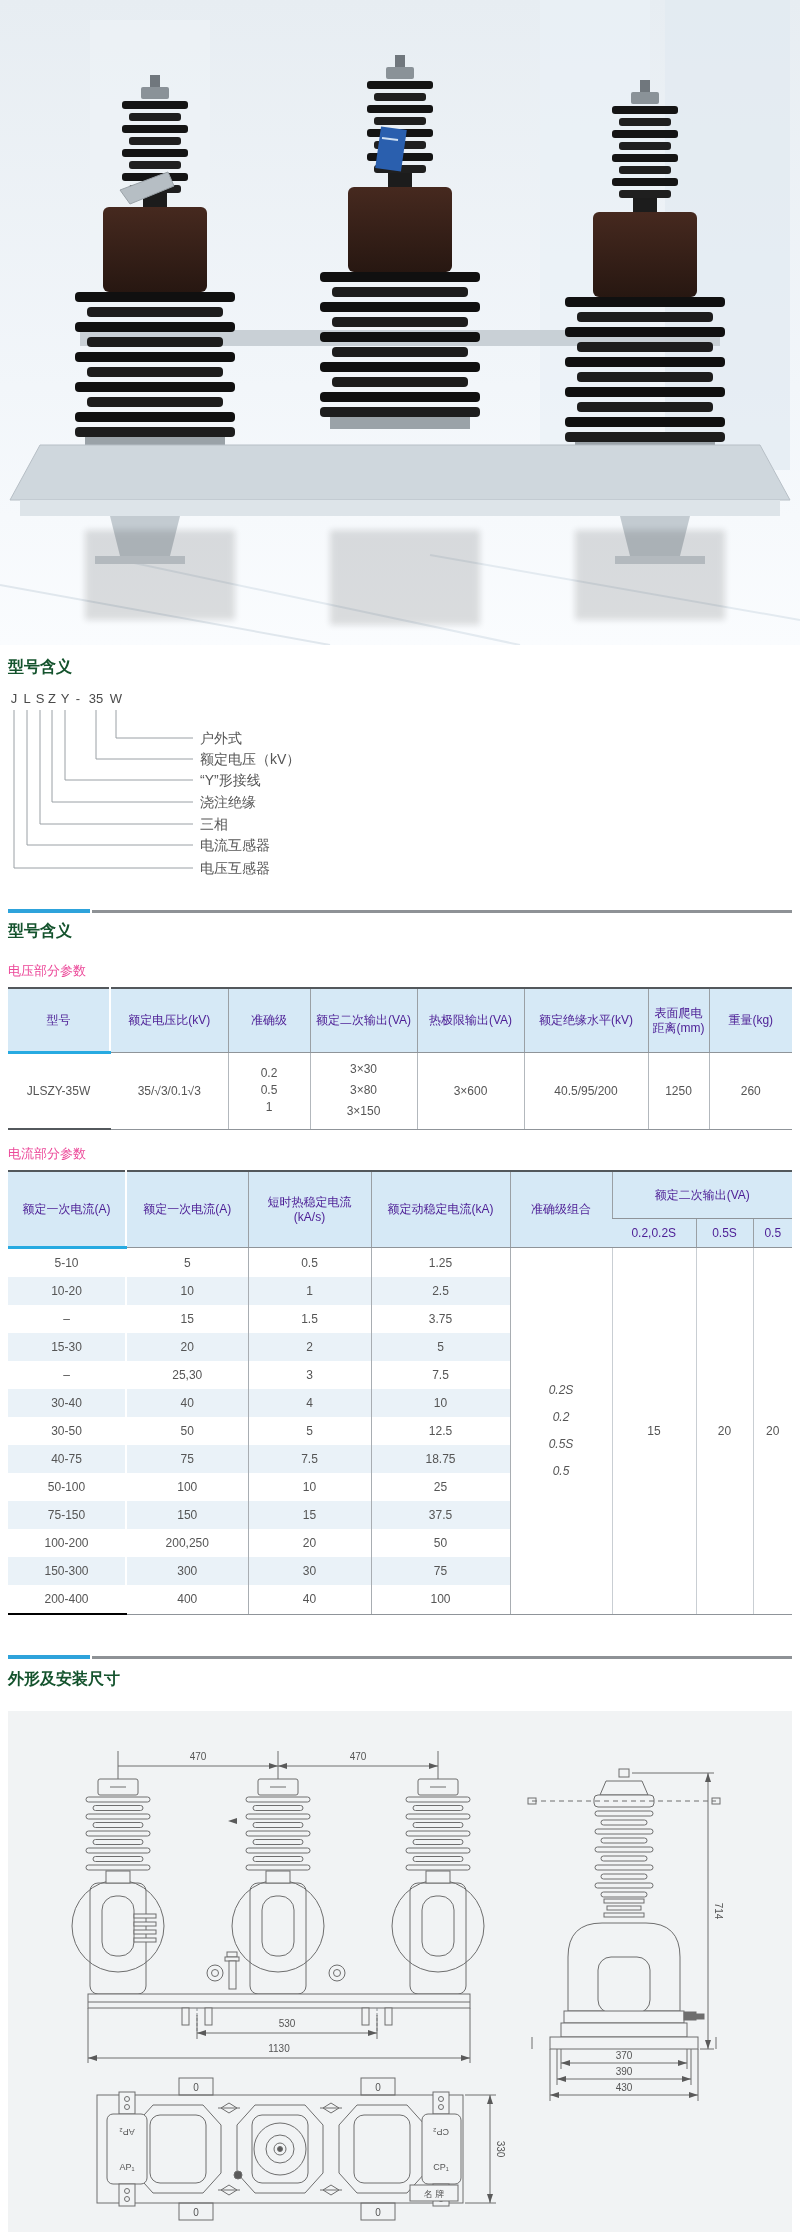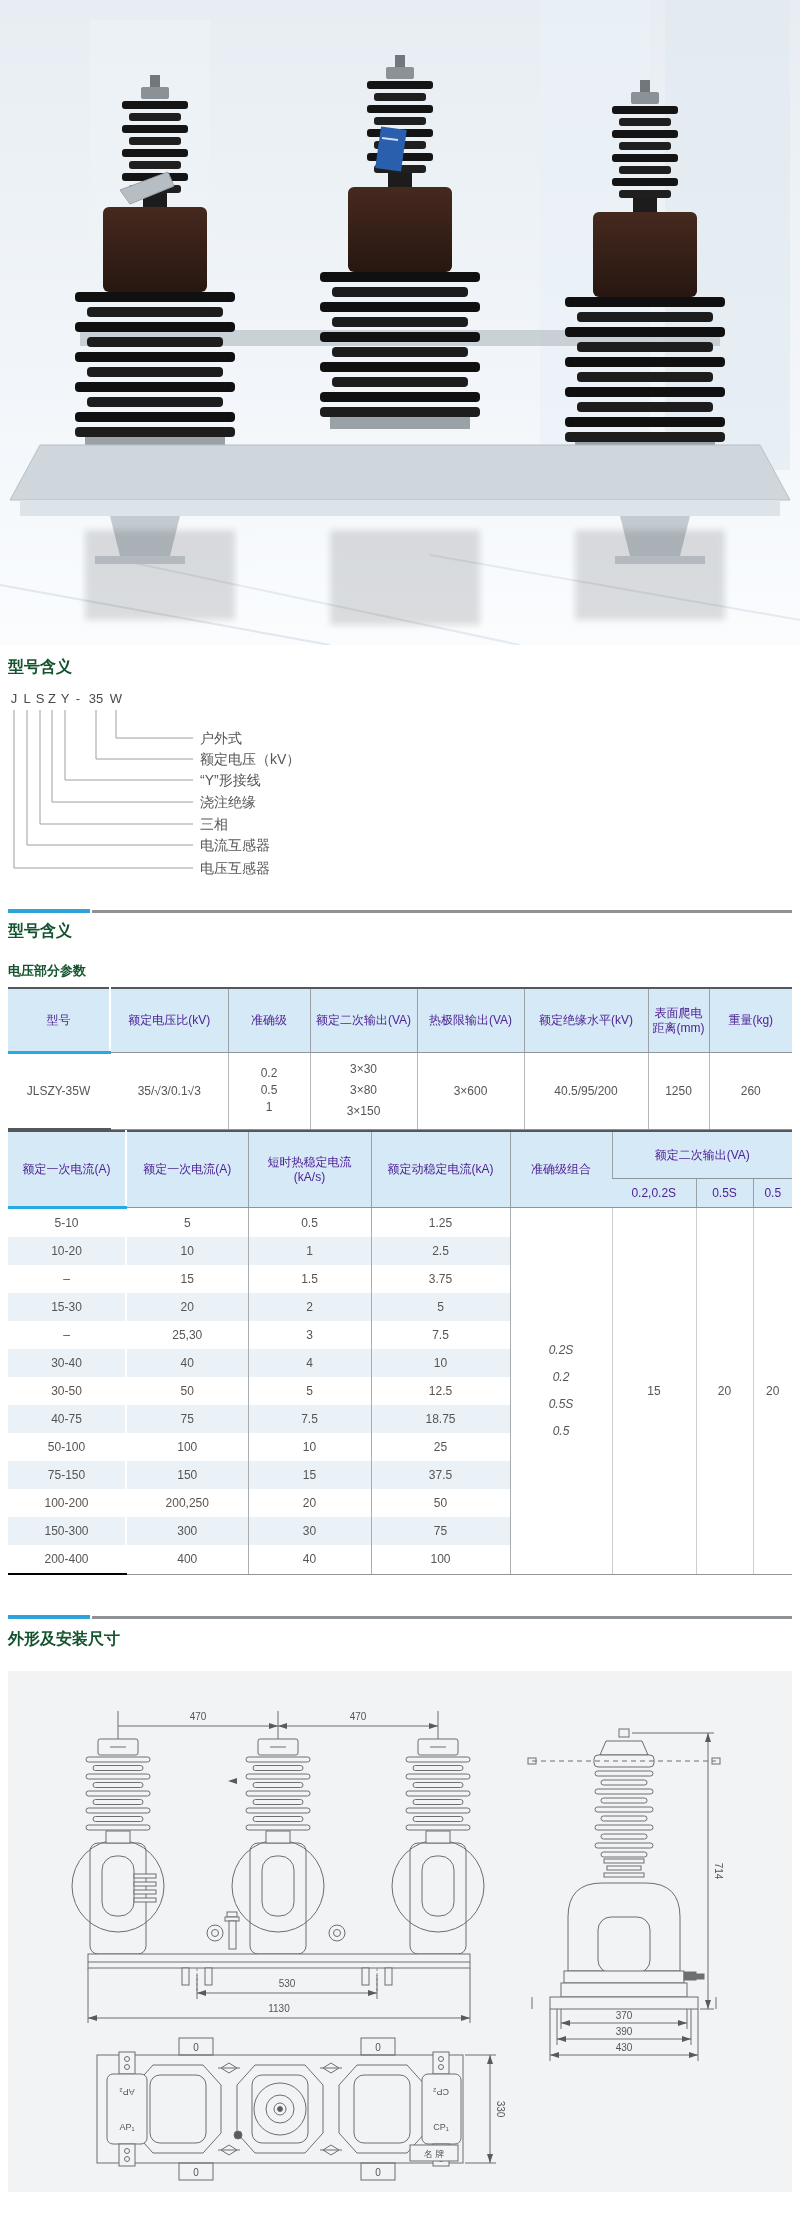--- a/index.html
+++ b/index.html
@@ -1,19 +1,19 @@
 <!DOCTYPE html>
 <html><head>
 <meta charset="utf-8">
 <style>
   html,body{margin:0;padding:0;background:#fff;}
   body{width:800px;font-family:"Liberation Sans","DejaVu Sans",sans-serif;color:#555;}
   .page{width:800px;overflow:hidden;background:#fff;}
   .section-title{color:#14532d;font-size:16px;font-weight:bold;margin:8px 0 0 8px;line-height:20px;}
-  .caption{font-size:13px;color:#14532d;margin:22px 0 8px 8px;line-height:16px;font-weight:bold;}
+  .caption{font-size:13px;color:#ec4899;margin:22px 0 8px 8px;line-height:16px;}
   .divider{display:flex;align-items:center;margin:0 8px;height:4px;}
   .divider .blue{width:82px;height:4px;background:#2ea3db;}
   .divider .gap{width:2px;height:3px;background:#fff;}
   .divider .gray{flex:1;height:3px;background:#8e9296;}
   table{border-collapse:collapse;table-layout:fixed;width:784px;margin-left:8px;font-size:12px;color:#555;text-align:center;}
   th{background:#d6e9f6;font-weight:normal;padding:3px 4px;color:#4c1d95;line-height:15px;
      border-top:2px solid #53585c;border-bottom:1px solid #8f9499;border-left:1px solid #9aa0a5;}
   th:first-child{border-left:none;}
   th.c1{border-right:2px solid #fff;border-bottom:3px solid #27aae1;}
   th.sub{border-top:1px solid #8f9499;}
@@ -194,20 +194,21 @@
         <div>3×150</div>
       </td>
       <td>3×600</td>
       <td>40.5/95/200</td>
       <td>1250</td>
       <td>260</td>
     </tr>
   </tbody>
 </table>
 
+<p class="caption" style="margin-top:16px">电流部分参数</p>
 
 <table class="ctable">
   <colgroup>
     <col style="width:118px">
         <col style="width:122px">
         <col style="width:123px">
         <col style="width:139px">
     <col style="width:102px">
         <col style="width:84px">
         <col style="width:57px">

